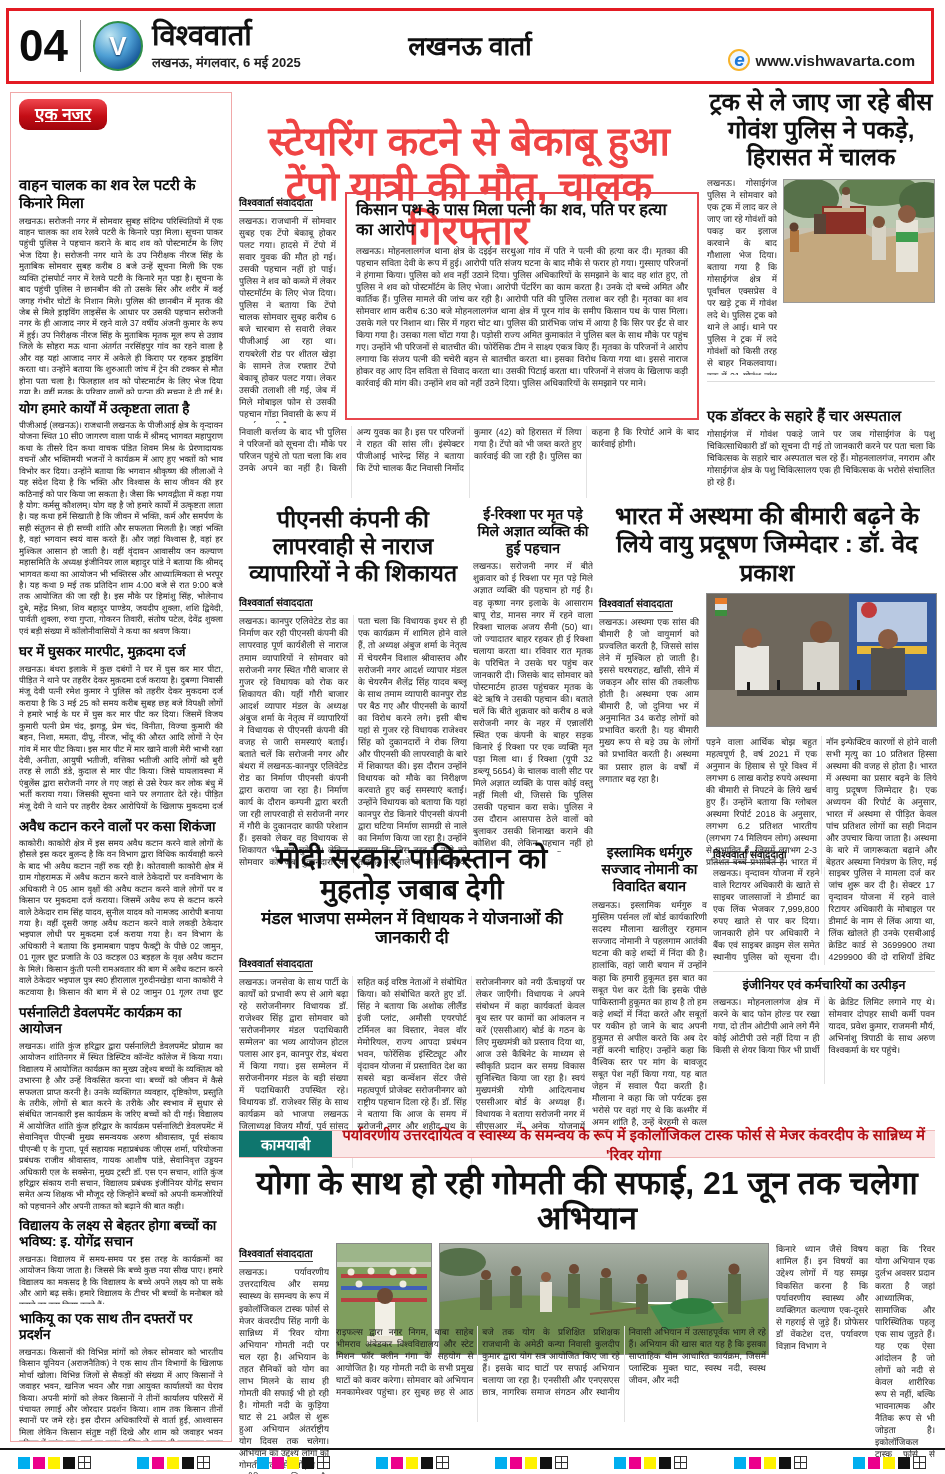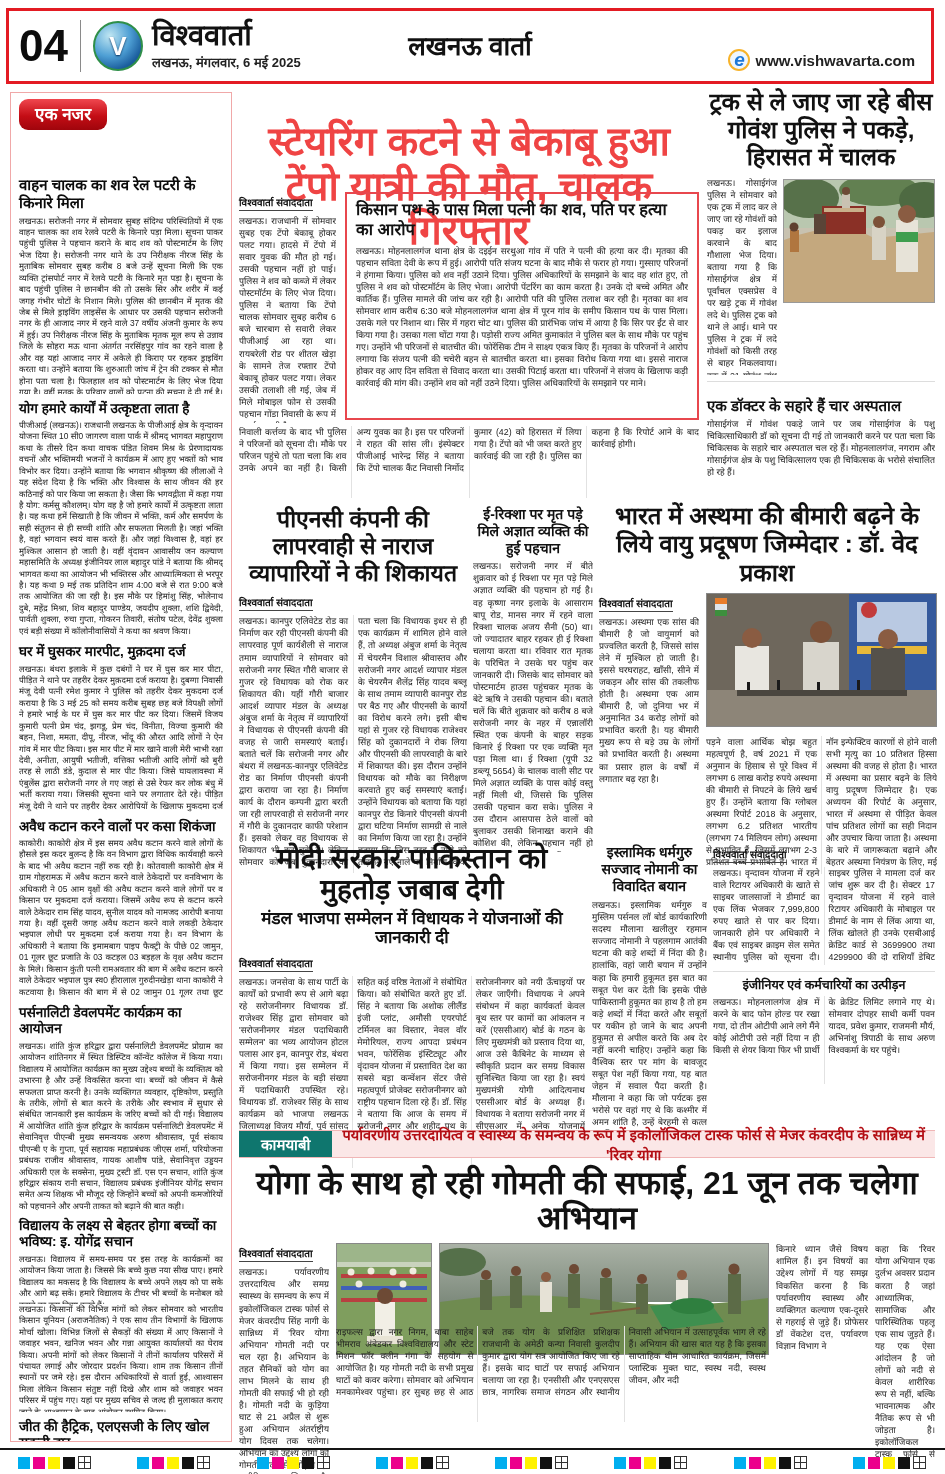--- a/index.html
+++ b/index.html
@@ -18,36 +18,36 @@
   .edition{font-size:13px;font-weight:bold;margin-top:3px;color:#222;}
   .section-title{position:absolute;left:50%;top:16px;transform:translateX(-50%);font-size:26px;font-weight:bold;}
   .site{position:absolute;right:16px;bottom:10px;display:flex;align-items:center;font-weight:bold;font-size:15px;color:#222;}
   .e-icon{display:inline-flex;align-items:center;justify-content:center;width:22px;height:22px;border-radius:50%;
         margin-right:5px;color:#1e78d7;font-size:19px;font-weight:bold;font-style:italic;
         background:#eef6ff;border:2px solid #f7b32b;box-sizing:border-box;}
   
   .rail{position:absolute;left:10px;top:92px;width:222px;height:1350px;border:1px solid #f0a8a8;
         padding:6px 8px;box-sizing:border-box;overflow:hidden;}
   .rail-tag{background:linear-gradient(180deg,#f0474f 0%,#c40d15 55%,#9f050c 100%);color:#fff;font-weight:bold;
-        font-size:17px;padding:3px 16px 5px;border-radius:9px;display:inline-block;margin:0 16px 4px 0;}
+        font-size:17px;padding:3px 16px 5px;border-radius:9px;display:inline-block;margin:0 16px 4px 0;text-decoration:underline;}
   .rail-article h3{font-size:13.5px;font-weight:bold;margin:7px 0 3px;line-height:1.22;color:#0b0b0b;}
   .rail-article.first h3{font-size:15px;margin-top:42px;}
   .rail-article p{font-size:8.4px;line-height:1.36;text-align:justify;margin:0;color:#232323;overflow:hidden;}
   
   .byline{font-weight:bold;font-size:10px;border-bottom:1px solid #444;display:inline-block;margin:0 0 4px;padding-bottom:1px;}
   .bodytxt{font-size:8.8px;line-height:1.37;text-align:justify;color:#1d1d1d;margin:0;overflow:hidden;}
   .colrule{column-rule:1px solid #e2e2e2;}
   
   .main{position:absolute;left:239px;top:92px;width:696px;height:1352px;}
   .headline-main{position:absolute;left:0;top:0;width:460px;font-size:40px;font-weight:bold;line-height:1.12;text-align:center;color:#ef4444;}
   
   .gowansh{position:absolute;left:468px;top:-4px;width:228px;}
   .gowansh h2{font-size:24px;font-weight:bold;text-align:center;line-height:1.15;margin:0 0 6px;}
   .photo-truck{float:right;width:150px;height:122px;margin:2px 0 4px 6px;border:1px solid #999;}
-  .gowansh h3{font-size:15px;font-weight:bold;margin:6px 0 3px;border-top:1px solid #ddd;padding-top:13px;}
+  .gowansh h3{font-size:15px;font-weight:bold;margin:6px 0 3px;border-top:1px solid #ddd;padding-top:23px;}
   
   .lead-row{position:absolute;left:0;top:100px;width:460px;display:flex;gap:9px;}
   .lead-col{width:97px;flex:0 0 auto;}
   .lead-col .bodytxt{height:208px;}
   .boxed{flex:1;border:2px solid #e8474e;padding:6px 9px;box-sizing:border-box;height:228px;overflow:hidden;}
   .boxed h3{font-size:16.5px;font-weight:bold;margin:0 0 5px;line-height:1.2;}
   .cont{position:absolute;left:0;top:334px;width:460px;height:72px;column-count:4;column-gap:10px;}
   
   .pnc{position:absolute;left:0;top:414px;width:228px;}
   .pnc h2{font-size:23px;font-weight:bold;text-align:center;line-height:1.18;margin:0 0 5px;}
@@ -143,20 +143,21 @@
     </div>
     <div class="rail-article">
       <h3>पर्सनालिटी डेवलपमेंट कार्यक्रम का आयोजन</h3>
       <p style="max-height:170px">लखनऊ। शांति कुंज हरिद्वार द्वारा पर्सनालिटी डेवलपमेंट प्रोग्राम का आयोजन शांतिनगर में स्थित डिस्प्टिव कॉन्वेंट कॉलेज में किया गया। विद्यालय में आयोजित कार्यक्रम का मुख्य उद्देश्य बच्चों के व्यक्तित्व को उभारना है और उन्हें विकसित करना था। बच्चों को जीवन में कैसे सफलता प्राप्त करनी है। उनके व्यक्तिगत व्यवहार, दृष्टिकोण, प्रस्तुति के तरीके, लोगों से बात करने के तरीके और स्वभाव में सुधार से संबंधित जानकारी इस कार्यक्रम के जरिए बच्चों को दी गई। विद्यालय में आयोजित शांति कुंज हरिद्वार के कार्यक्रम पर्सनालिटी डेवलपमेंट में सेवानिवृत्त पीएन्बी मुख्य समन्वयक अरुण श्रीवास्तव, पूर्व संकाय पीएन्बी ए के गुप्ता, पूर्व सहायक महाप्रबंधक जीएस शर्मा, परियोजना प्रबंधक राजीव श्रीवास्तव, गायक आशीष पांडे, सेवानिवृत्त उड्डयन अधिकारी एल के सक्सेना, मुख्य ट्रस्टी डॉ. एस एन सचान, शांति कुंज हरिद्वार संकाय रानी सचान, विद्यालय प्रबंधक इंजीनियर योगेंद्र सचान समेत अन्य शिक्षक भी मौजूद रहे जिन्होंने बच्चों को अपनी कमजोरियों को पहचानने और अपनी ताकत को बढ़ाने की बात कही।</p>
     </div>
     <div class="rail-article">
       <h3>विद्यालय के लक्ष्य से बेहतर होगा बच्चों का भविष्य: इ. योगेंद्र सचान</h3>
       <p style="max-height:50px">लखनऊ। विद्यालय में समय-समय पर इस तरह के कार्यक्रमों का आयोजन किया जाता है। जिससे कि बच्चे कुछ नया सीख पाए। हमारे विद्यालय का मकसद है कि विद्यालय के बच्चे अपने लक्ष्य को पा सके और आगे बढ़ सके। हमारे विद्यालय के टीचर भी बच्चों के मनोबल को बढ़ाने का कम किया करते हैं।</p>
     </div>
     <div class="rail-article">
+      <h3>भाकियू का एक साथ तीन दफ्तरों पर प्रदर्शन</h3>
       <p style="max-height:108px">लखनऊ। किसानों की विभिन्न मांगों को लेकर सोमवार को भारतीय किसान यूनियन (अराजनैतिक) ने एक साथ तीन विभागों के खिलाफ मोर्चा खोला। विभिन्न जिलों से सैकड़ों की संख्या में आए किसानों ने जवाहर भवन, खनिज भवन और गन्ना आयुक्त कार्यालयों का घेराव किया। अपनी मांगों को लेकर किसानों ने तीनों कार्यालय परिसरों में पंचायत लगाई और जोरदार प्रदर्शन किया। शाम तक किसान तीनों स्थानों पर जमे रहे। इस दौरान अधिकारियों से वार्ता हुई, आश्वासन मिला लेकिन किसान संतुष्ट नहीं दिखे और शाम को जवाहर भवन परिसर में पहुंच गए। यहां पर मुख्य सचिव से जल्द ही मुलाकात कराए जाने के आश्वासन के बाद आंदोलन स्थगित किया।</p>
     </div>
     <div class="rail-article">
       <h3>जीत की हैट्रिक, एलएसजी के लिए खोल सकती द्वार</h3>
 
     </div>
   </aside>
 
   <div class="main">
 

